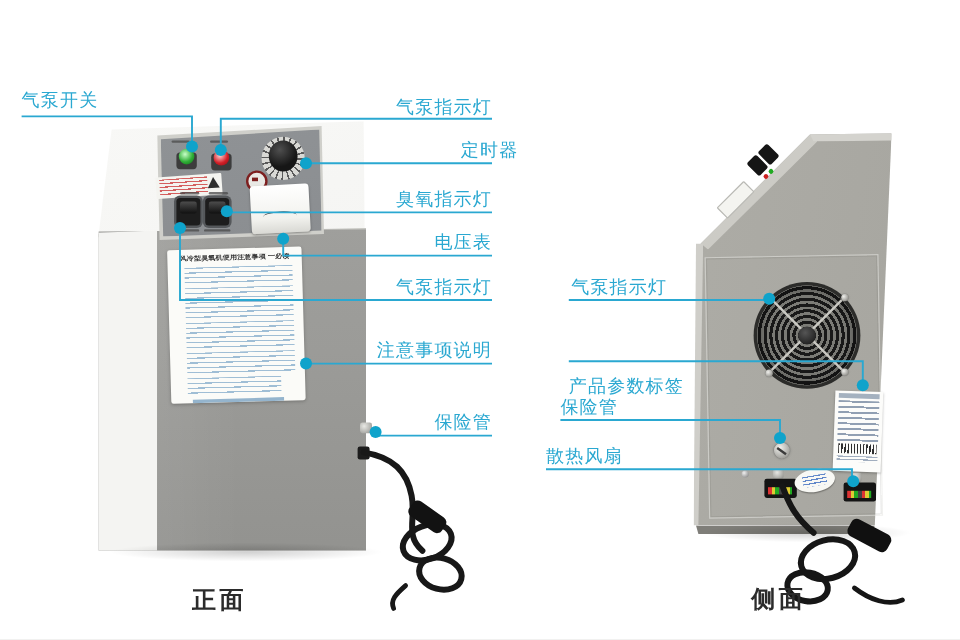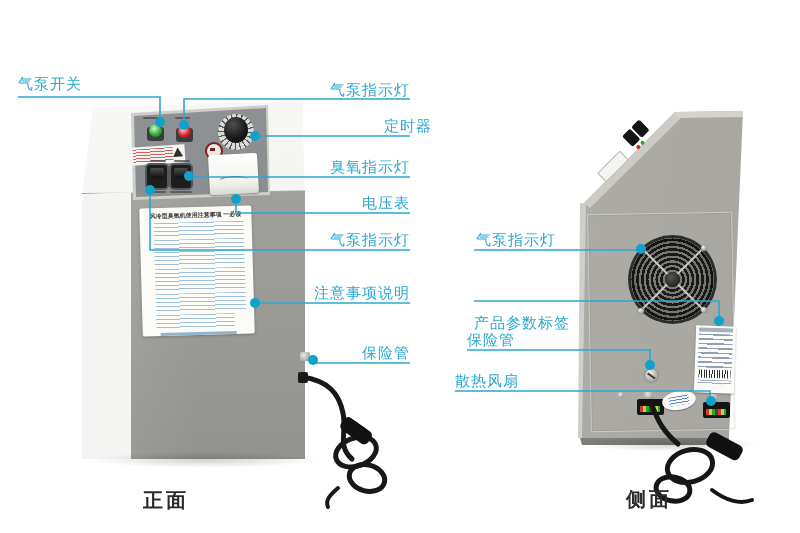--- a/index.html
+++ b/index.html
@@ -248,16 +248,16 @@
   <div class="callout-label r" style="right:390px;top:195px;">电压表</div>
   <div class="callout-label r" style="right:390px;top:232px;">气泵指示灯</div>
   <div class="callout-label r" style="right:390px;top:285px;margin-left:44px;">注意事项说明</div>
   <div class="callout-label r" style="right:390px;top:345px;">保险管</div>
 
   <div class="callout-label" style="left:476px;top:232px;">气泵指示灯</div>
   <div class="callout-label" style="left:474px;top:283px;margin-top:32px;">产品参数标签</div>
   <div class="callout-label" style="left:467px;top:332px;">保险管</div>
   <div class="callout-label" style="left:455px;top:373px;">散热风扇</div>
 
-  <div class="caption" style="left:143px;top:487px;">正面</div>
+  <div class="caption" style="left:160px;top:487px;">正面</div>
   <div class="caption" style="left:626px;top:486px;">侧面</div>
 
 </div>
 
 </body></html>

